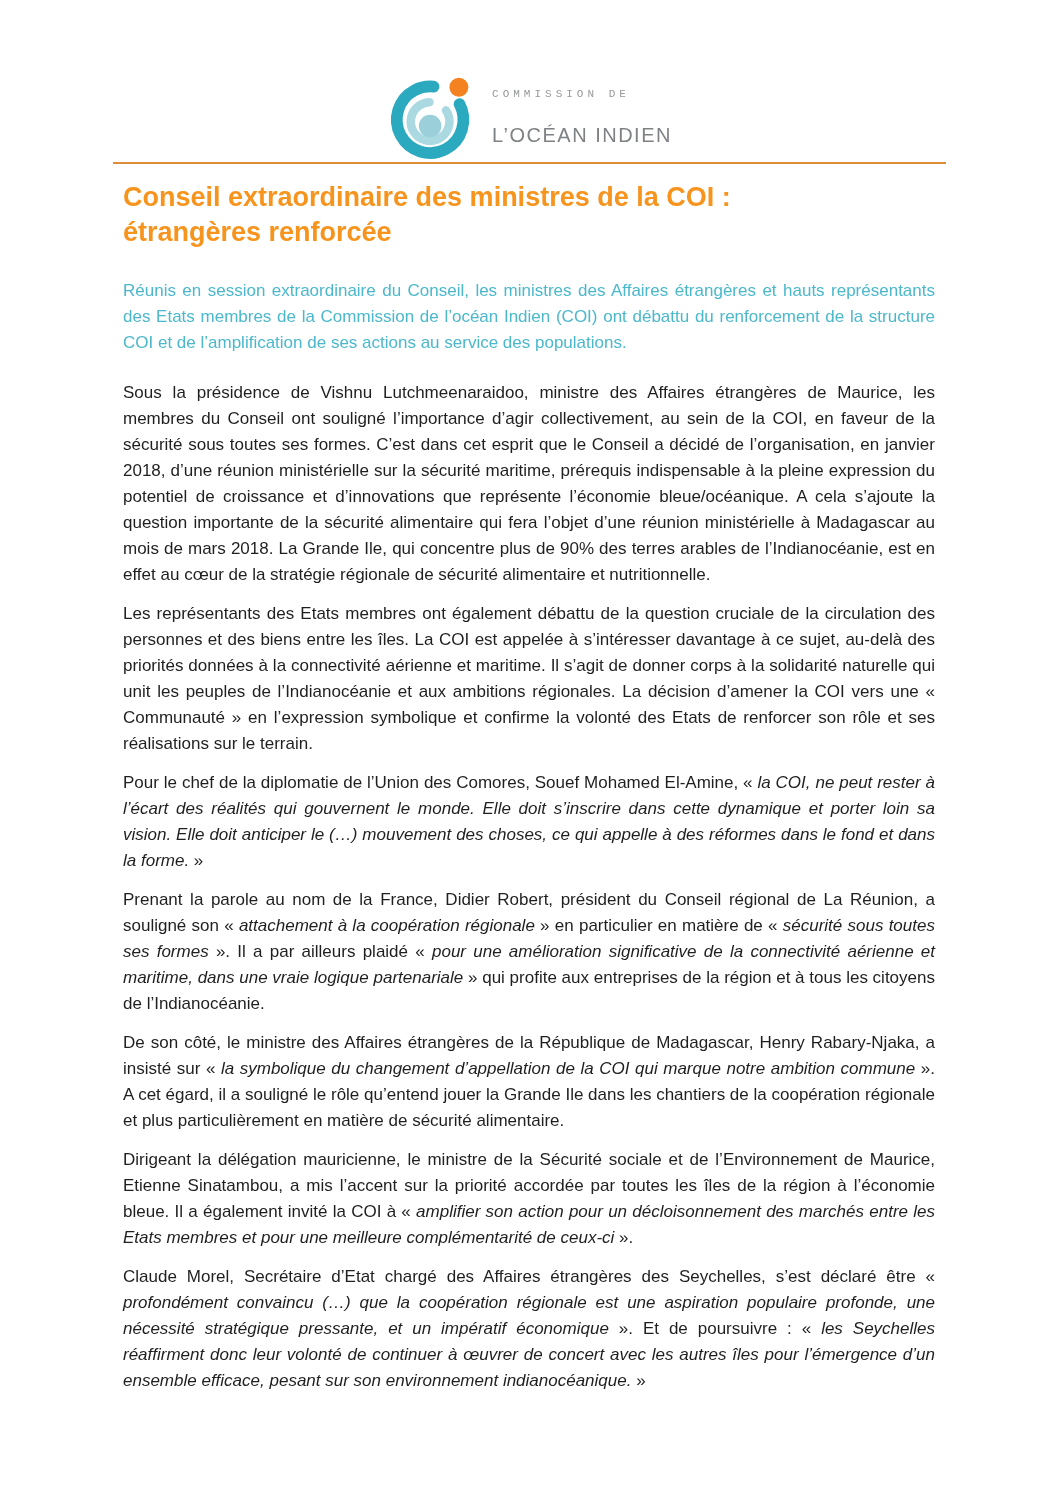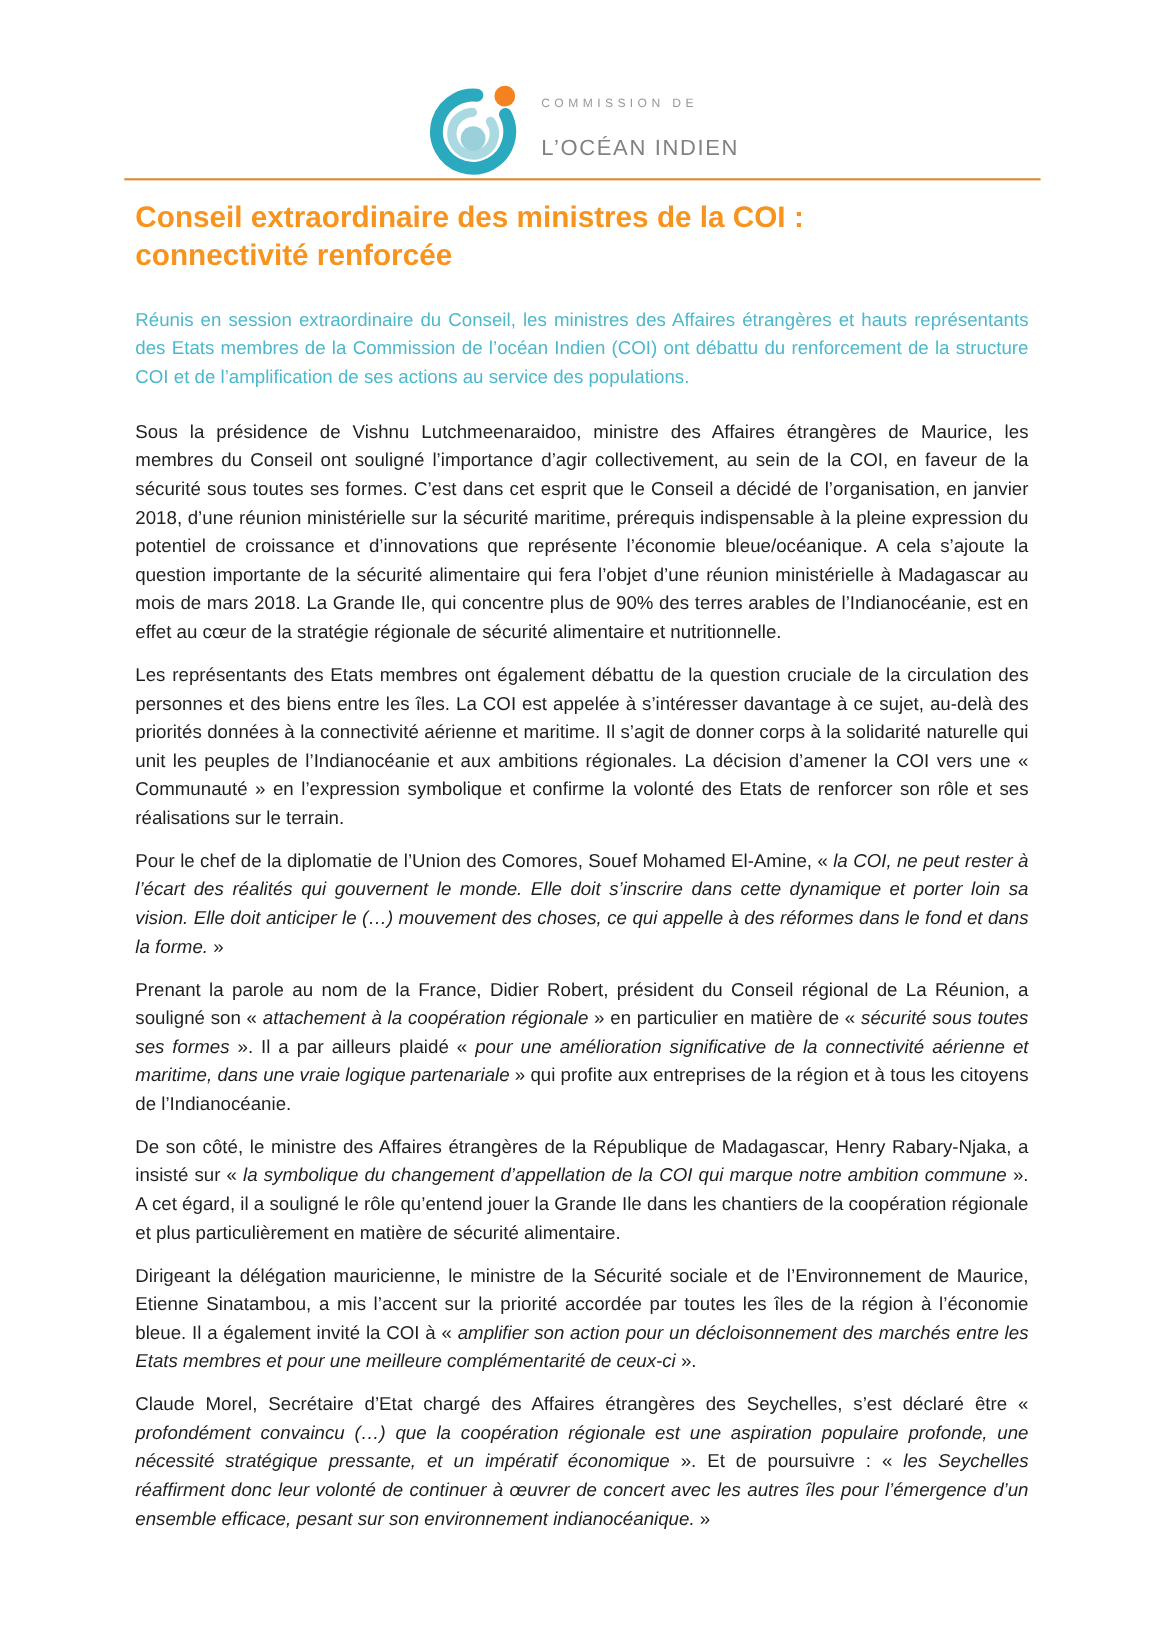--- a/index.html
+++ b/index.html
@@ -24,20 +24,21 @@
     align-items: center;
     gap: 16px;
   }
   .logo-mark { width: 90px; height: 90px; flex: 0 0 auto; }
   .logo-text { display: flex; flex-direction: column; justify-content: center; }
   .logo-text .l1 {
     font-size: 11px;
     letter-spacing: 4px;
     color: #96989b;
     line-height: 1.3;
+    font-family: Liberation Mono, monospace;
   }
   .logo-text .l2 {
     font-size: 20px;
     letter-spacing: 1.5px;
     color: #7f8285;
     line-height: 1.2;
     margin-top: 21px;
   }
   .divider {
     width: 833px;
@@ -99,21 +100,21 @@
     <div class="logo-text">
       <span class="l1">COMMISSION DE</span>
       <span class="l2">L’OCÉAN INDIEN</span>
     </div>
   </div>
 
   <hr class="divider">
 
   <h1 class="page-title">
     <span>Conseil extraordinaire des ministres de la COI :</span><br>
-    <span>connectivité renforcée</span>
+    <span>étrangères renforcée</span>
   </h1>
 
   <div class="content">
     <p class="intro-paragraph">Réunis en session extraordinaire du Conseil, les ministres des Affaires étrangères et hauts représentants des Etats membres de la Commission de l’océan Indien (COI) ont débattu du renforcement de la structure COI et de l’amplification de ses actions au service des populations.</p>
     <div class="article-body">
         <p class="body-paragraph"><span>Sous la présidence de Vishnu Lutchmeenaraidoo, ministre des Affaires étrangères de Maurice, les membres du Conseil ont souligné l’importance d’agir collectivement, au sein de la COI, en faveur de la sécurité sous toutes ses formes. C’est dans cet esprit que le Conseil a décidé de l’organisation, en janvier 2018, d’une réunion ministérielle sur la sécurité maritime, prérequis indispensable à la pleine expression du potentiel de croissance et d’innovations que représente l’économie bleue/océanique. A cela s’ajoute la question importante de la sécurité alimentaire qui fera l’objet d’une réunion ministérielle à Madagascar au mois de mars 2018. La Grande Ile, qui concentre plus de 90% des terres arables de l’Indianocéanie, est en effet au cœur de la stratégie régionale de sécurité alimentaire et nutritionnelle.</span></p>
         <p class="body-paragraph"><span>Les représentants des Etats membres ont également débattu de la question cruciale de la circulation des personnes et des biens entre les îles. La COI est appelée à s’intéresser davantage à ce sujet, au-delà des priorités données à la connectivité aérienne et maritime. Il s’agit de donner corps à la solidarité naturelle qui unit les peuples de l’Indianocéanie et aux ambitions régionales. La décision d’amener la COI vers une « Communauté » en l’expression symbolique et confirme la volonté des Etats de renforcer son rôle et ses réalisations sur le terrain.</span></p>
         <p class="body-paragraph"><span>Pour le chef de la diplomatie de l’Union des Comores, Souef Mohamed El-Amine, « </span><em>la COI, ne peut rester à l’écart des réalités qui gouvernent le monde. Elle doit s’inscrire dans cette dynamique et porter loin sa vision. Elle doit anticiper le (…) mouvement des choses, ce qui appelle à des réformes dans le fond et dans la forme.</em><span> »</span></p>
         <p class="body-paragraph"><span>Prenant la parole au nom de la France, Didier Robert, président du Conseil régional de La Réunion, a souligné son « </span><em>attachement à la coopération régionale</em><span> » en particulier en matière de « </span><em>sécurité sous toutes ses formes</em><span> ». Il a par ailleurs plaidé « </span><em>pour une amélioration significative de la connectivité aérienne et maritime, dans une vraie logique partenariale</em><span> » qui profite aux entreprises de la région et à tous les citoyens de l’Indianocéanie.</span></p>
         <p class="body-paragraph"><span>De son côté, le ministre des Affaires étrangères de la République de Madagascar, Henry Rabary-Njaka, a insisté sur « </span><em>la symbolique du changement d’appellation de la COI qui marque notre ambition commune</em><span> ». A cet égard, il a souligné le rôle qu’entend jouer la Grande Ile dans les chantiers de la coopération régionale et plus particulièrement en matière de sécurité alimentaire.</span></p>

